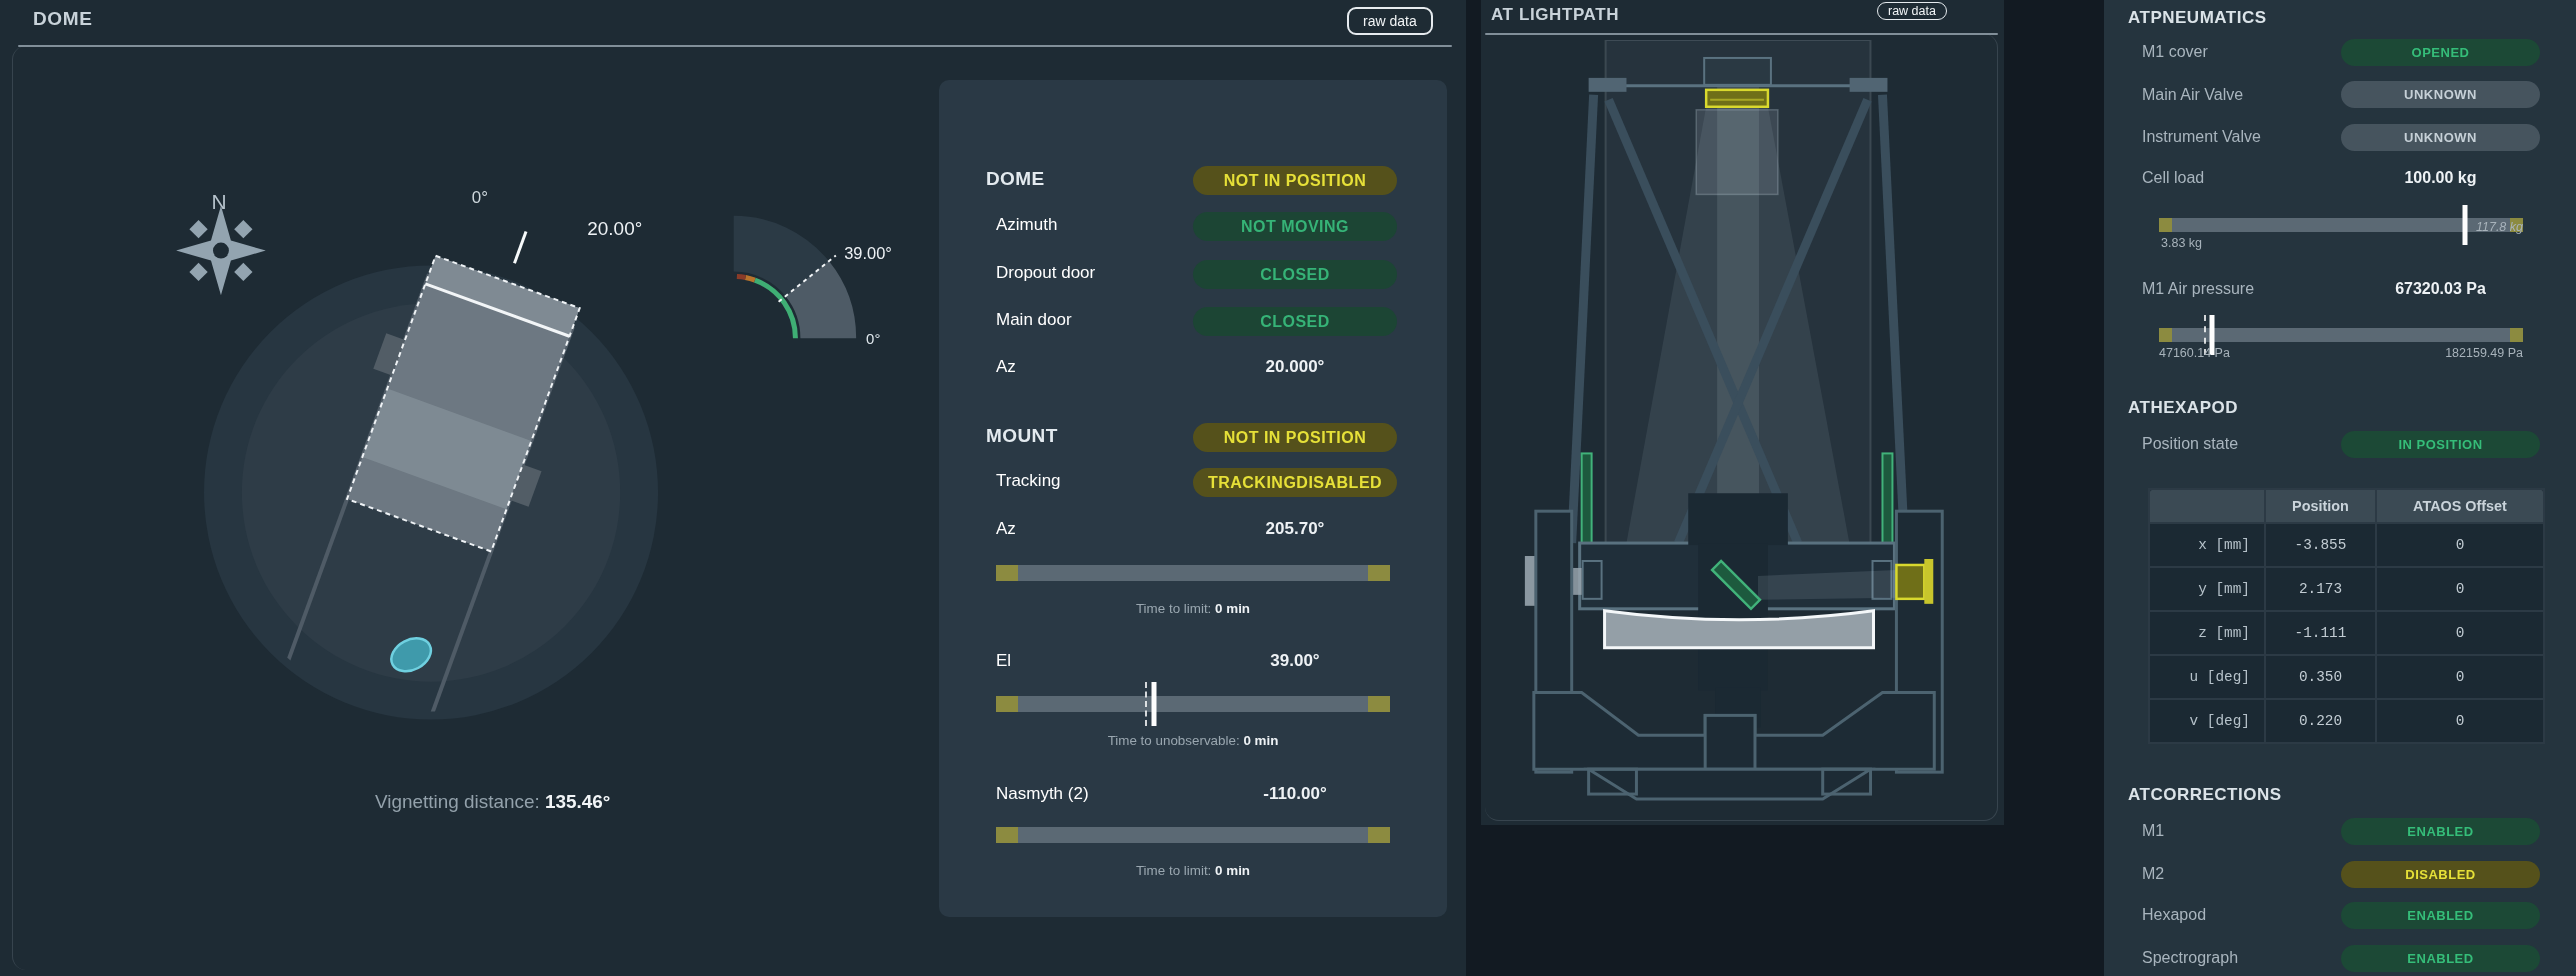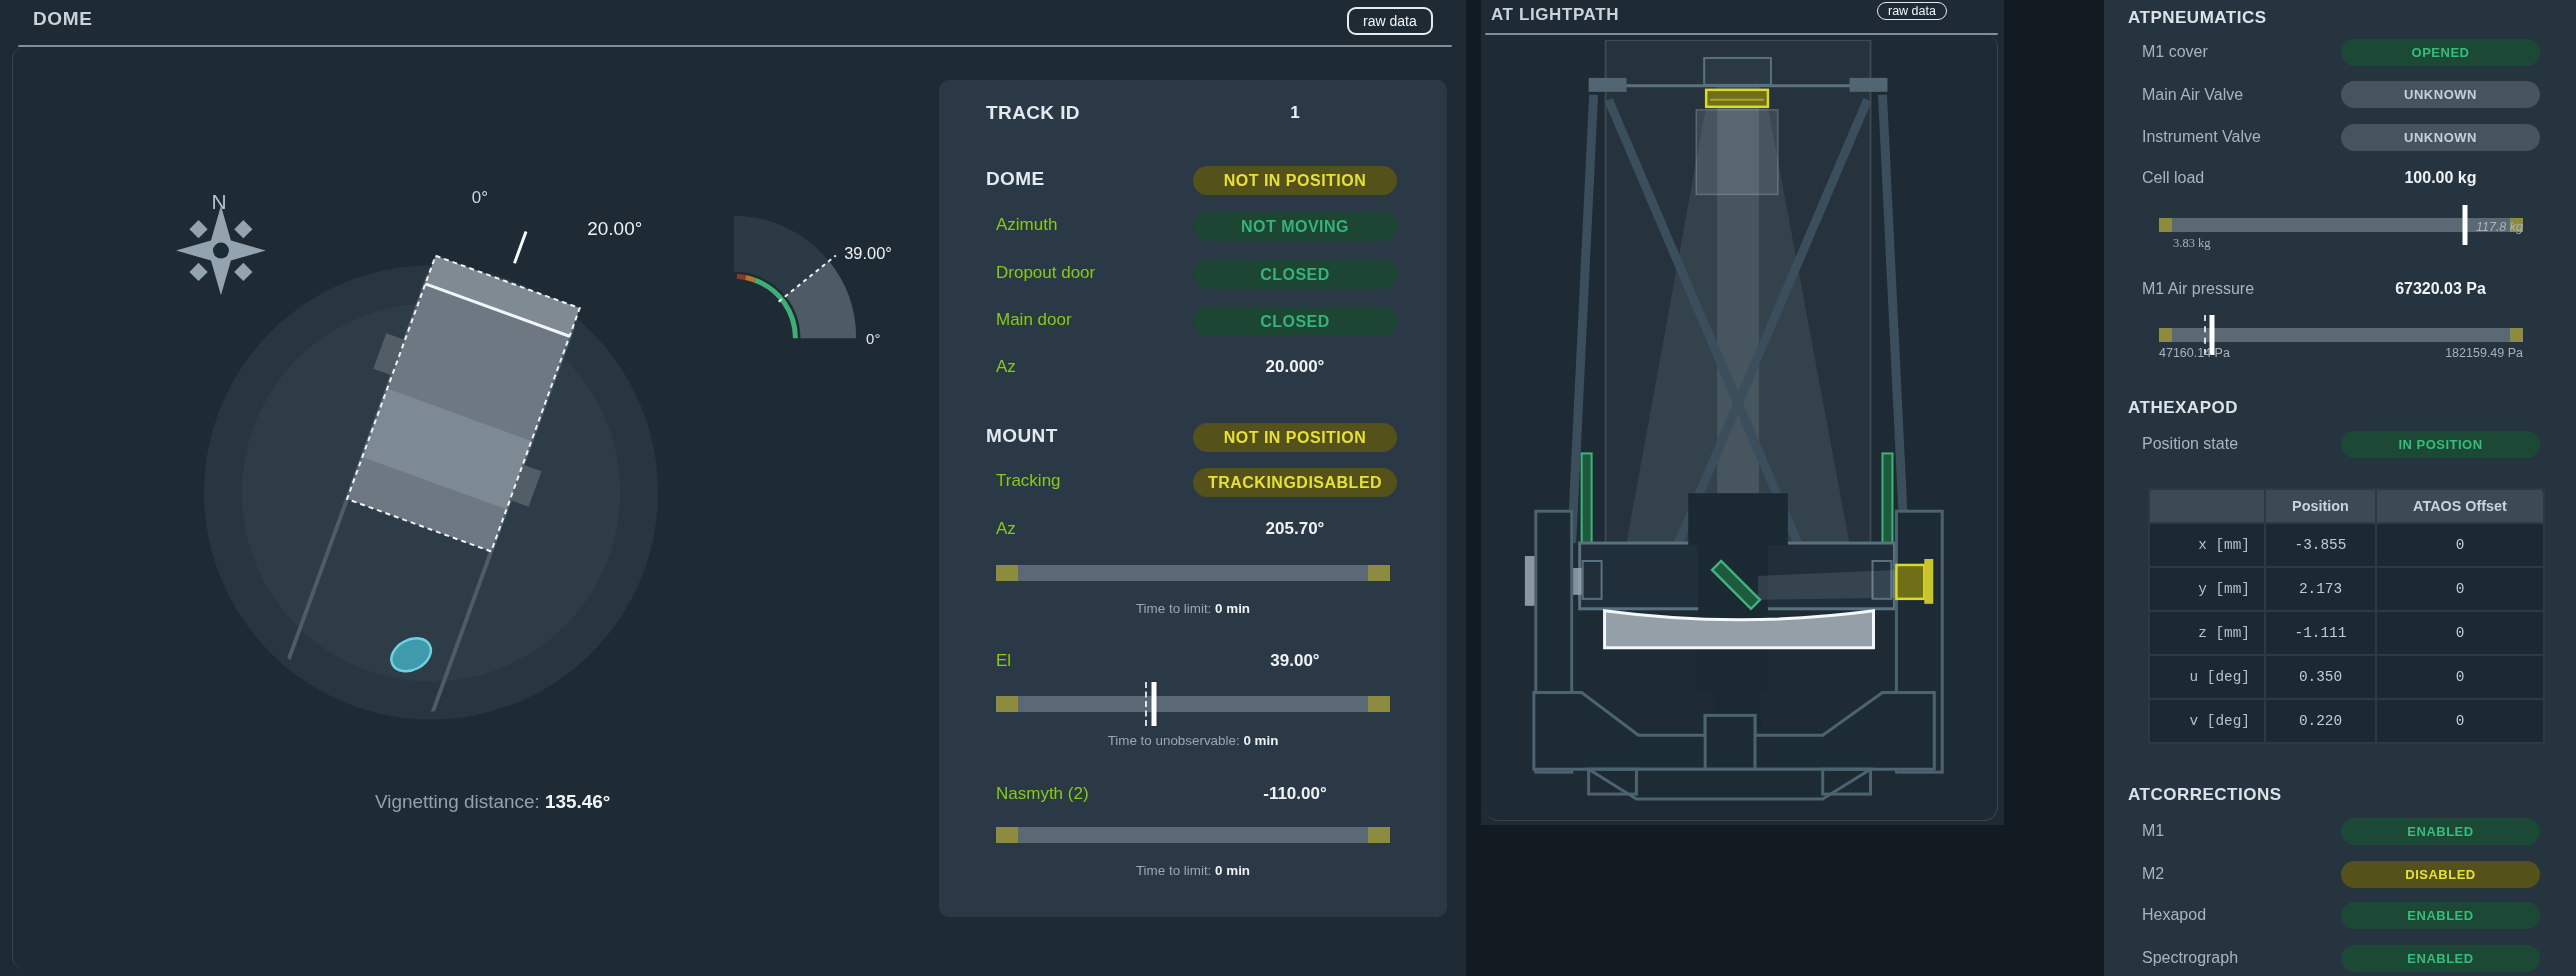--- a/index.html
+++ b/index.html
@@ -16,21 +16,21 @@
   .content-outline{position:absolute;border:1px solid rgba(145,160,172,.22);border-radius:14px;}
 
   .rawdata-btn{position:absolute;border:2px solid #e6ebef;border-radius:9px;color:#f2f5f7;
       background:transparent;font-size:14px;font-family:inherit;padding:4px 14px;cursor:pointer;}
   .rawdata-btn.small{font-size:12.5px;padding:1px 10px;border-width:1.5px;}
 
   
   #summary-card{position:absolute;left:939px;top:80px;width:508px;height:837px;
       background:#2a3945;border-radius:10px;}
   .card-row{position:absolute;left:47px;width:414px;height:30px;}
-  .card-label{position:absolute;left:0;top:3px;font-size:17px;color:#84cc16;}
+  .card-label{position:absolute;left:0;top:3px;font-size:17px;color:#ffffff;}
   .card-label.indent{left:10px;}
   .card-sec{position:absolute;left:0;top:2px;font-size:19px;font-weight:bold;color:#e3eaef;letter-spacing:0.4px;}
   .card-value{position:absolute;left:207px;width:204px;top:3px;text-align:center;font-size:17px;
       font-weight:bold;color:#eef2f5;}
   .badge{position:absolute;left:207px;width:204px;height:29px;border-radius:15px;
       display:flex;align-items:center;justify-content:center;
       font-size:16px;font-weight:bold;letter-spacing:0.5px;}
   .badge.green{background:#1c4534;color:#36b377;}
   .badge.yellow{background:#55511b;color:#e6e038;}
 
@@ -132,24 +132,20 @@
       <text x="720" y="196" font-size="15" fill="#dfe7ec">0°</text>
     </g>
 
     <text x="345" y="662" font-size="19" text-anchor="middle">
       <tspan fill="#93a1ab">Vignetting distance: </tspan>
       <tspan fill="#f2f5f7" font-weight="bold">135.46°</tspan>
     </text>
   </svg>
 
   <div id="summary-card">
-    <div class="card-row" style="top:20px;">
-      <span class="card-sec">TRACK ID</span>
-      <span class="card-value">1</span>
-    </div>
 
     <div class="card-row" style="top:86px;">
       <span class="card-sec">DOME</span>
       <span class="badge yellow">NOT IN POSITION</span>
     </div>
     <div class="card-row" style="top:132px;">
       <span class="card-label indent">Azimuth</span>
       <span class="badge green">NOT MOVING</span>
     </div>
     <div class="card-row" style="top:180px;">
@@ -287,21 +283,21 @@
   <div class="rp-badge gray" style="top:124px;">UNKNOWN</div>
 
   <div class="rp-label" style="top:169px;">Cell load</div>
   <div class="rp-value" style="top:169px;">100.00 kg</div>
   <div class="slider small" style="left:55px;top:218px;width:364px;">
     <div class="track"></div>
     <div class="cap"></div>
     <div class="cap right"></div>
     <div class="thumb" style="left:84%;"></div>
   </div>
-  <div class="minmax" style="left:69px;top:236px;font-family:Liberation Serif, serif;">3.83 kg</div>
+  <div class="minmax" style="left:57px;top:236px;">3.83 kg</div>
   <div class="minmax" style="left:55px;top:220px;width:364px;text-align:right;font-style:italic;">117.8 kg</div>
 
   <div class="rp-label" style="top:280px;">M1 Air pressure</div>
   <div class="rp-value" style="top:280px;">67320.03 Pa</div>
   <div class="slider small" style="left:55px;top:328px;width:364px;">
     <div class="track"></div>
     <div class="cap"></div>
     <div class="cap right"></div>
     <div class="thumb-dash" style="left:calc(14.5% - 7px);"></div>
     <div class="thumb" style="left:14.5%;"></div>

